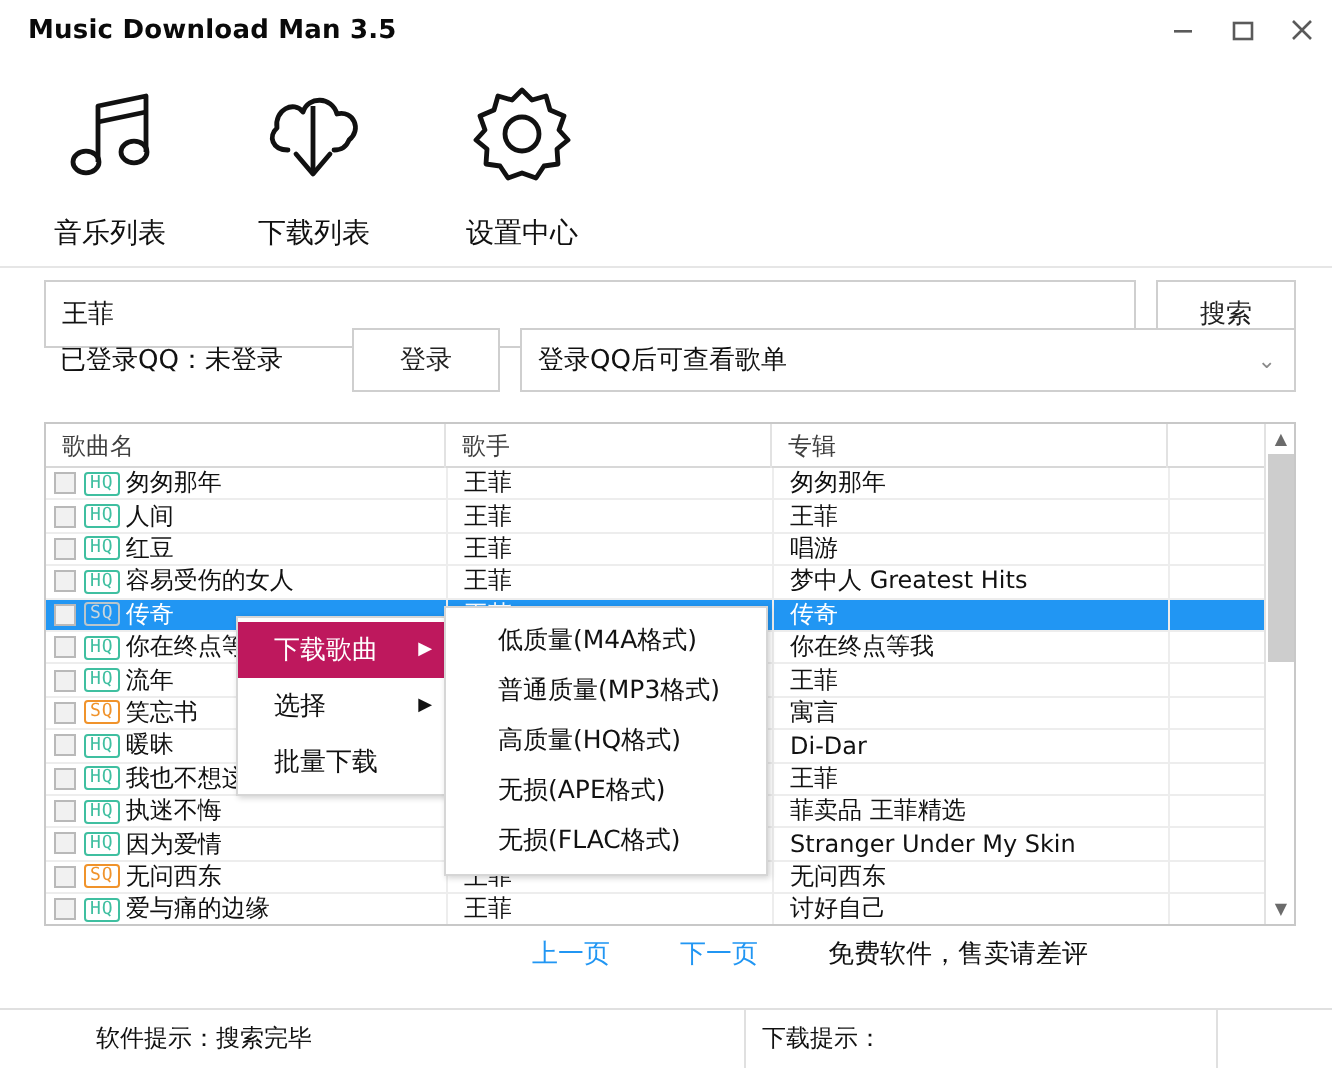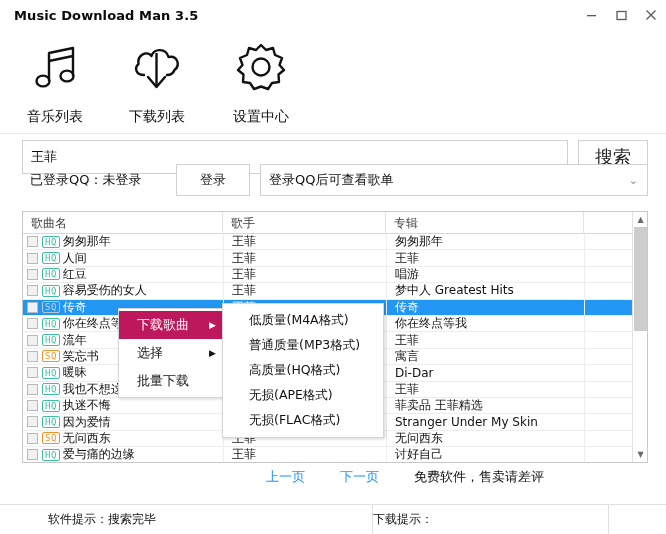--- a/index.html
+++ b/index.html
@@ -51,21 +51,21 @@
   
   .search-row { position:absolute; left:0; top:140px; width:666px; height:34px; }
   .search-input {
     position:absolute; left:22px; top:0; width:546px; height:34px;
     border:1px solid #cfcfcf; background:#fff; padding:0 8px;
     font-family: inherit; font-size: 13px; color:#111; outline:none;
   }
   .search-btn {
     position:absolute; left:578px; top:0; width:70px; height:34px;
     border:1px solid #cfcfcf; background:#fff; font-family:inherit;
-    font-size:18px; color:#222; cursor:pointer;
+    font-size:13px; color:#222; cursor:pointer;
   }
 
   
   .login-row { position:absolute; left:0; top:164px; width:666px; height:32px;padding-left:20px; }
   .login-label {
     position:absolute; left:30px; top:7px; font-size:13px; color:#111;
   }
   .login-btn {
     position:absolute; left:176px; top:0; width:74px; height:32px;
     border:1px solid #cfcfcf; background:#fff; font-family:inherit;
@@ -139,21 +139,21 @@
   .pg-next { left:340px; }
   .pg-note { position:absolute; left:414px; top:0; font-size:13px; color:#111; }
 
   
   .statusbar {
     position:absolute; left:0; bottom:0; width:666px; height:30px;
     border-top:1px solid #e0e0e0; display:flex; align-items:center;
   }
   .st-cell { height:30px; display:flex; align-items:center; font-size:12px; color:#111;margin-left:36px; }
   .st-cell.a { width:300px; padding-left:12px; }
-  .st-cell.b { width:200px; border-left:1px solid #e0e0e0; }
+  .st-cell.b { width:200px; padding-left:8px; border-left:1px solid #e0e0e0; }
   .st-cell.c { flex:1; border-left:1px solid #e0e0e0; }
 
   
   .ctx-menu {
     position:absolute; left:118px; top:308px; width:105px;
     background:#fff; border:1px solid #d6d6d6; box-shadow:1px 1px 3px rgba(0,0,0,.18);
     padding:2px 0; z-index:20;
   }
   .ctx-item {
     position:relative; height:28px; display:flex; align-items:center;

